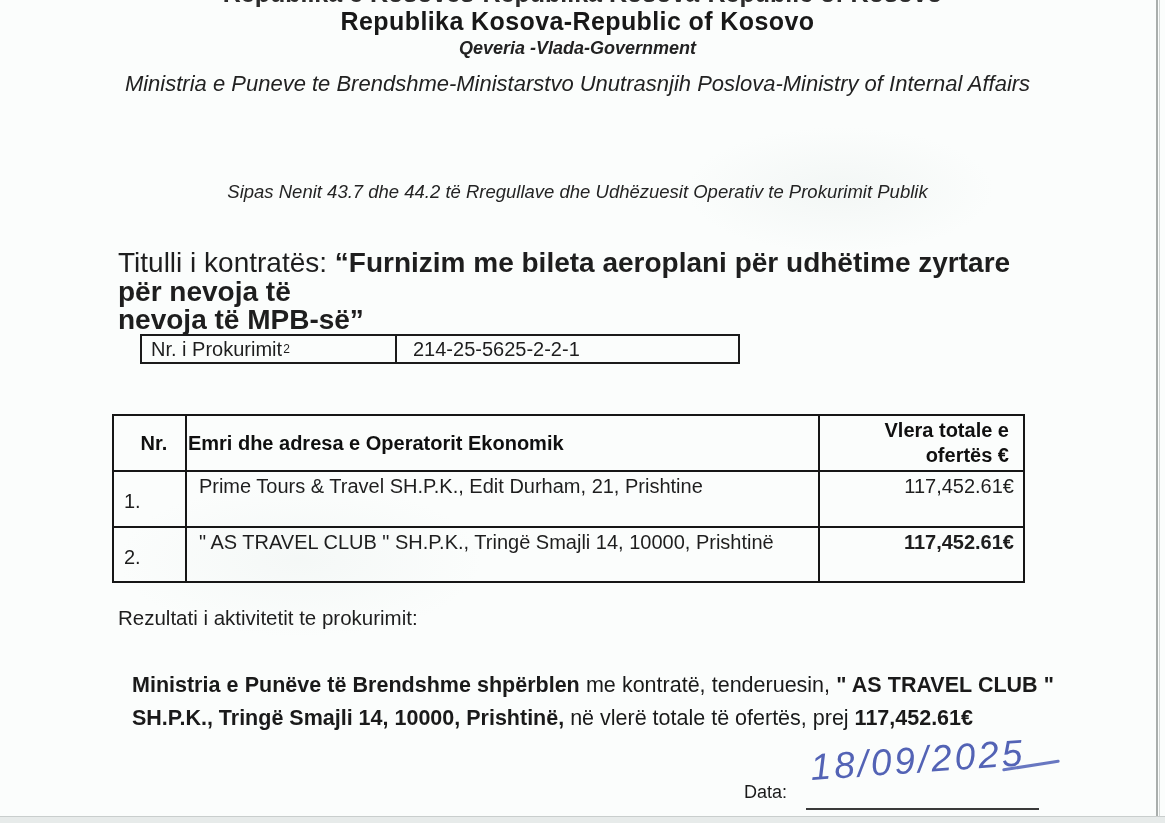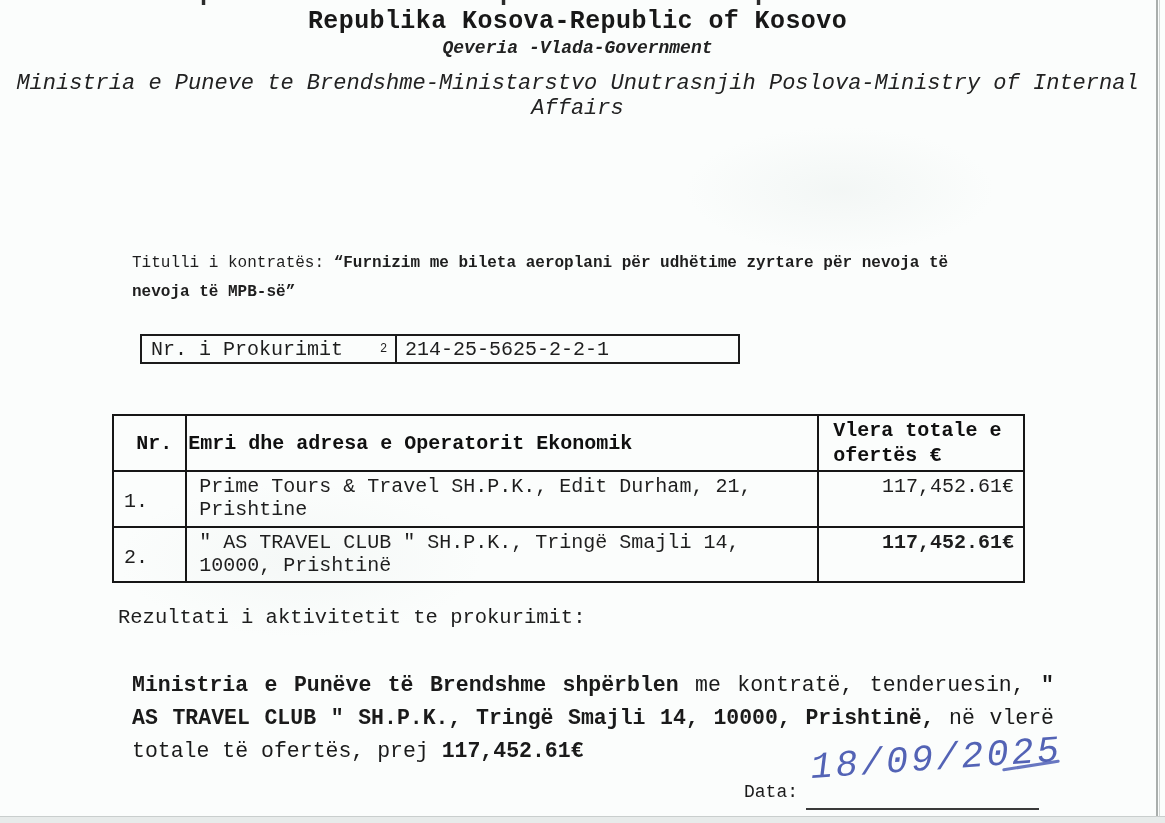--- a/index.html
+++ b/index.html
@@ -5,46 +5,46 @@
   html,body{margin:0;padding:0;background:#e9eceb;}
   .page{
     position:relative;
     width:1165px;height:823px;
     margin:0 auto;
     overflow:hidden;
     background:
       radial-gradient(220px 90px at 840px 190px, rgba(222,230,228,.28), rgba(222,230,228,0) 70%),
       radial-gradient(260px 110px at 300px 560px, rgba(222,230,228,.22), rgba(222,230,228,0) 70%),
       #fbfdfc;
-    font-family:Liberation Mono, monospace;
+    font-family:Liberation Sans, sans-serif;
     color:#1e1e1e;
   }
   .abs{position:absolute;}
   .center{left:0;right:10px;text-align:center;}
   .clip-top{top:0;height:8px;overflow:hidden;left:0;right:0;text-align:center;}
   .clip-top .inner{display:inline-block;transform:translateY(-21px);font-weight:bold;font-size:25px;color:#2c2c2c;}
   .hdr1{top:7px;font-weight:bold;font-size:25px;letter-spacing:.4px;color:#181818;}
   .hdr2{top:38px;font-style:italic;font-weight:600;font-size:18px;color:#222;}
   .hdr3{top:71px;font-style:italic;font-size:22px;color:#222;}
   .title{top:146px;font-weight:bold;font-size:23.5px;letter-spacing:.2px;color:#141414;}
   .title sup{font-size:13px;}
   .subtitle{top:181px;font-style:italic;font-size:18.5px;color:#242424;}
-  .contract{top:249px;left:132px;width:935px;font-size:16px;line-height:28.5px;}
+  .contract{top:249px;left:118px;width:935px;font-size:28px;line-height:28.5px;}
   .contract .b{font-weight:bold;}
   .proc-table{top:334px;left:140px;width:596px;height:26px;border:2px solid #1b1b1b;display:flex;font-size:20px;}
   .proc-table .cell{display:flex;align-items:center;}
-  .proc-table .c1{width:244px;border-right:2px solid #1b1b1b;padding-left:9px;gap:36px;}
+  .proc-table .c1{width:244px;border-right:2px solid #1b1b1b;padding-left:9px;}
   .proc-table .c1 sup{font-size:12px;margin-left:1px;}
-  .proc-table .c2{flex:1;padding-left:8px;}
+  .proc-table .c2{flex:1;padding-left:16px;}
   table.offers{top:414px;left:112px;width:913px;position:absolute;border-collapse:collapse;font-size:20px;}
   table.offers th,table.offers td{border:2px solid #161616;}
   table.offers th{font-weight:bold;color:#101010;}
   .th-nr{width:62px;text-align:center;padding-left:10px;height:52px;vertical-align:middle;}
   .th-op{width:663px;text-align:left;vertical-align:middle;margin-top:44px;}
-  .th-val{width:180px;text-align:left;vertical-align:middle;line-height:25px;padding:2px 14px;}
+  .th-val{width:180px;text-align:right;vertical-align:middle;line-height:25px;padding:2px 14px;}
   .td-nr{vertical-align:middle;padding-left:10px;padding-top:6px;}
   .td-op{vertical-align:top;padding:3px 10px 0 12px;margin-left:32px;}
   .td-val{vertical-align:top;text-align:right;padding:3px 9px 0 0;}
   .r1{height:56px;}
   .r2{height:55px;}
   .bold{font-weight:bold;}
   .result{top:606px;left:118px;font-size:20.5px;text-align:right;}
   .award{top:669px;left:132px;width:922px;font-size:21.5px;line-height:33px;text-align:justify;color:#1a1a1a;}
   .award .b{font-weight:bold;}
   .date-label{top:782px;left:744px;font-size:18px;color:#1b1b1b;}
@@ -61,20 +61,21 @@
 <div class="page">
 
   <div class="abs clip-top">
     <span class="inner">Republika e Kosovës-Republika Kosova-Republic of Kosovo</span>
   </div>
 
   <div class="abs center hdr1">Republika Kosova-Republic of Kosovo</div>
   <div class="abs center hdr3">Ministria e Puneve te Brendshme-Ministarstvo Unutrasnjih Poslova-Ministry of Internal Affairs</div>
   <div class="abs center hdr2">Qeveria -Vlada-Government</div>
 
+  <div class="abs center subtitle">Sipas Nenit 43.7  dhe 44.2 të  Rregullave dhe Udhëzuesit Operativ te Prokurimit Publik</div>
 
   <div class="abs contract">
     <span>Titulli i kontratës:</span>
     <span class="b">“Furnizim me bileta aeroplani për udhëtime zyrtare për nevoja të</span><br>
     <span class="b">nevoja të MPB-së”</span>
   </div>
 
   <div class="abs proc-table">
     <div class="cell c1">
         <span>Nr. i Prokurimit</span>

